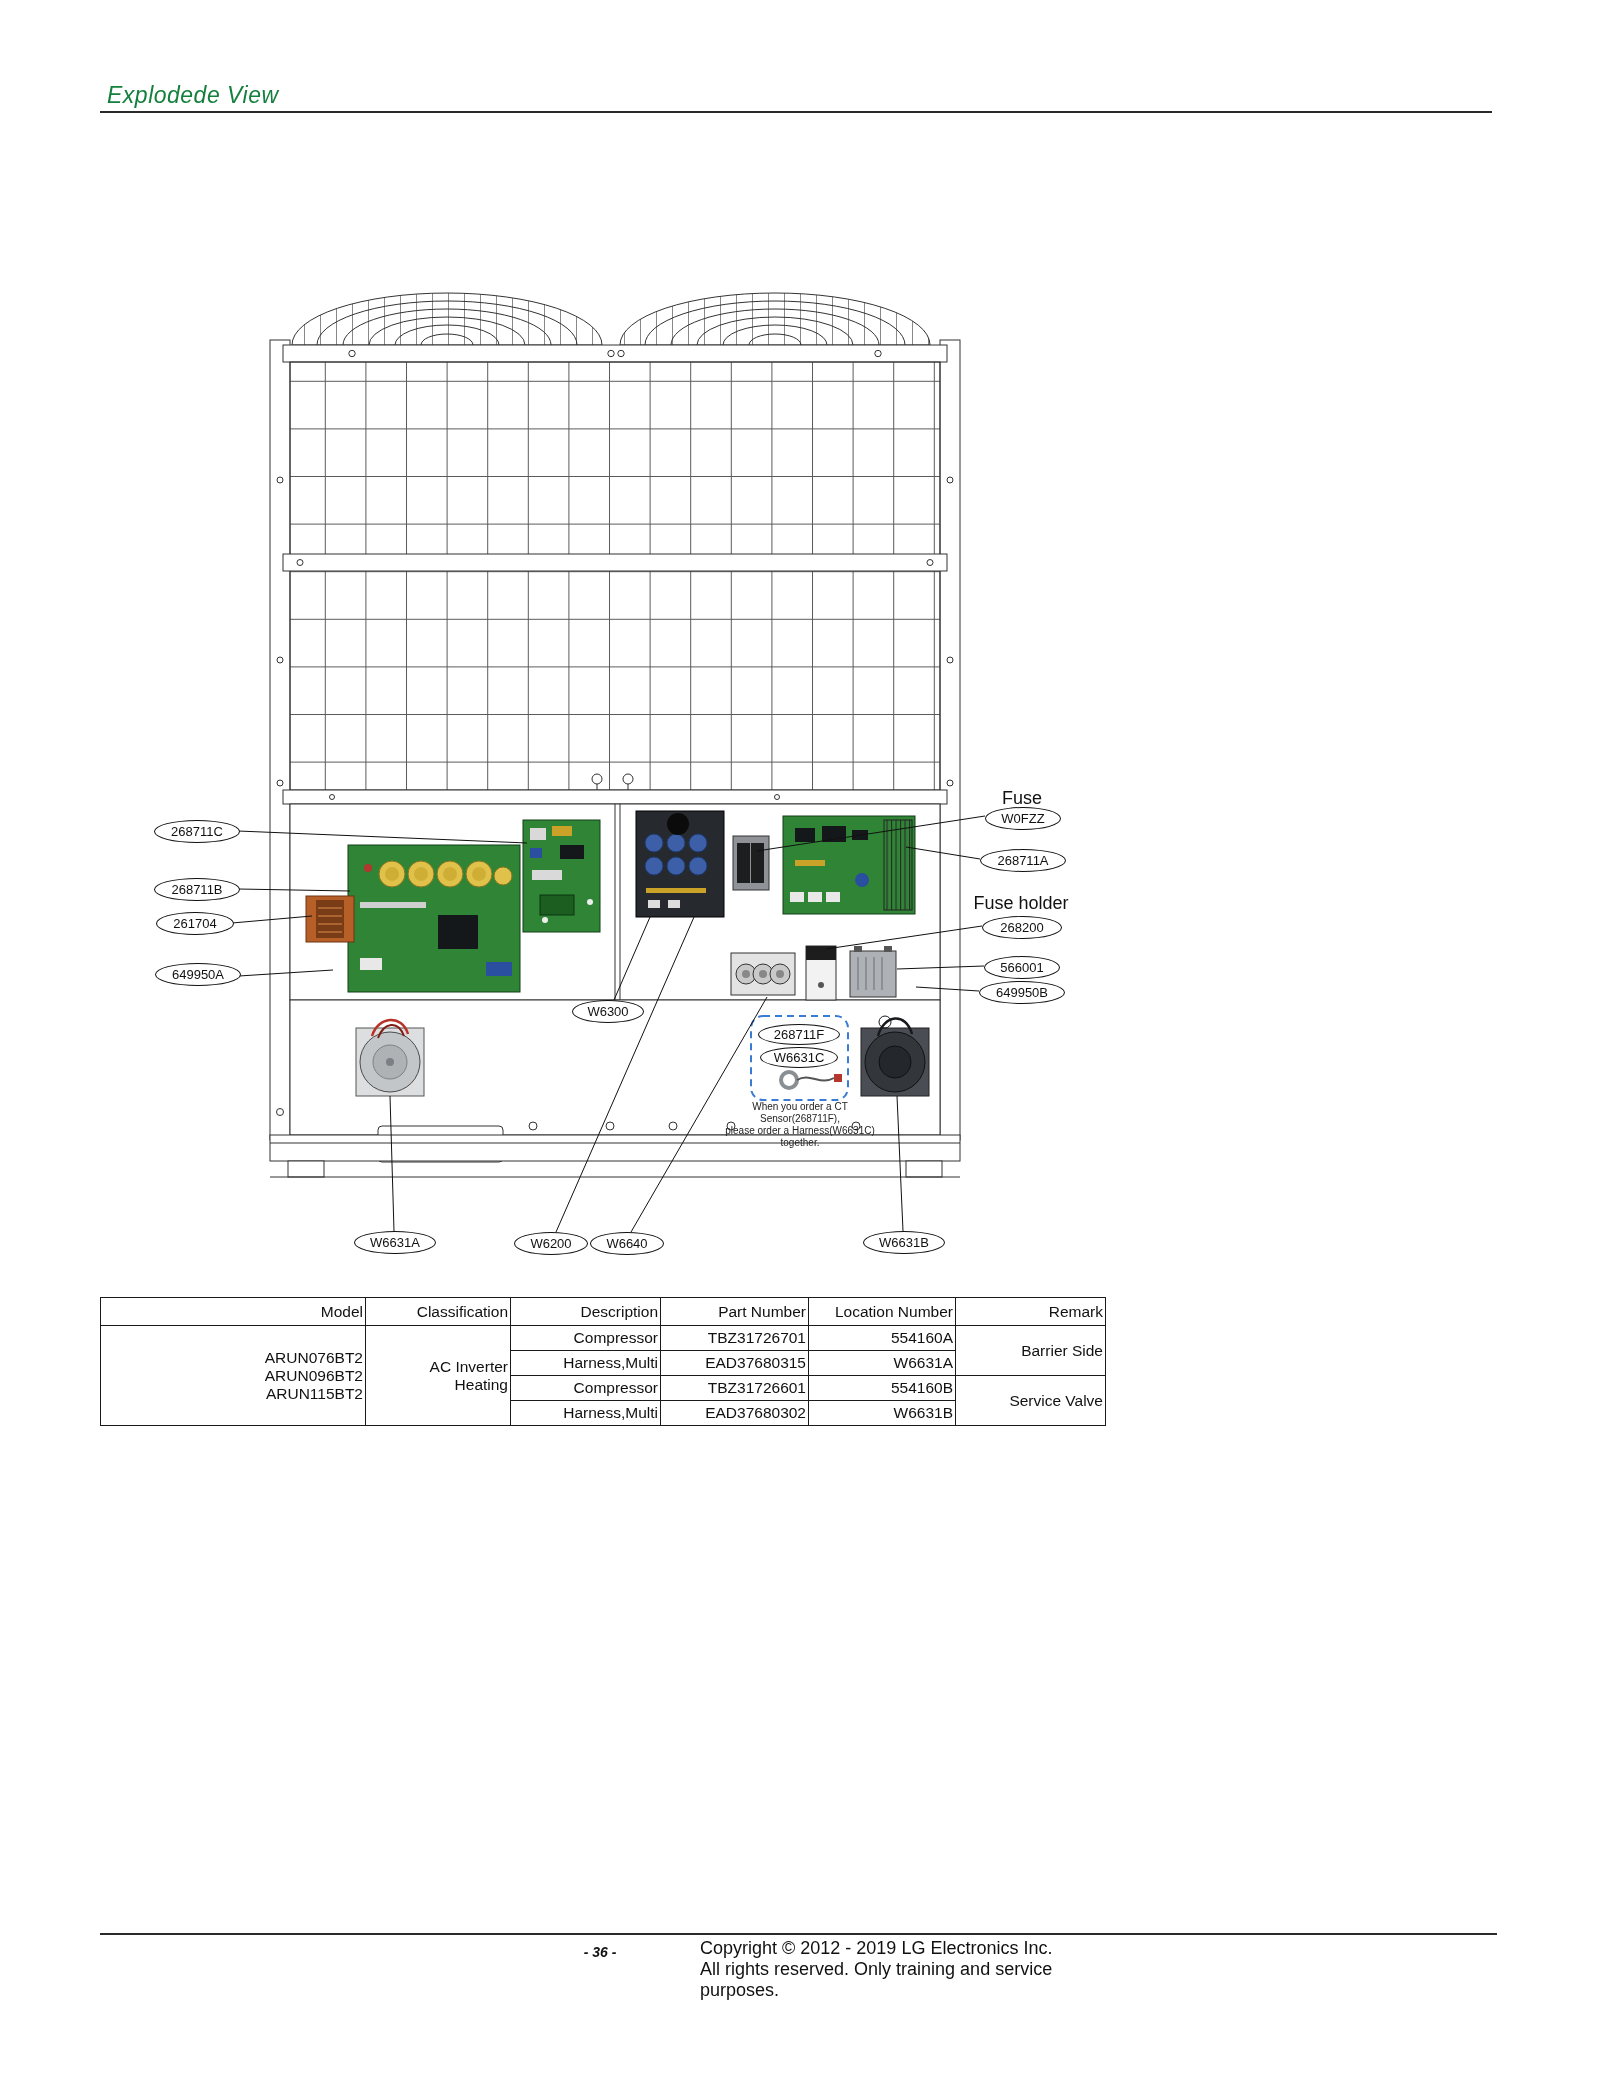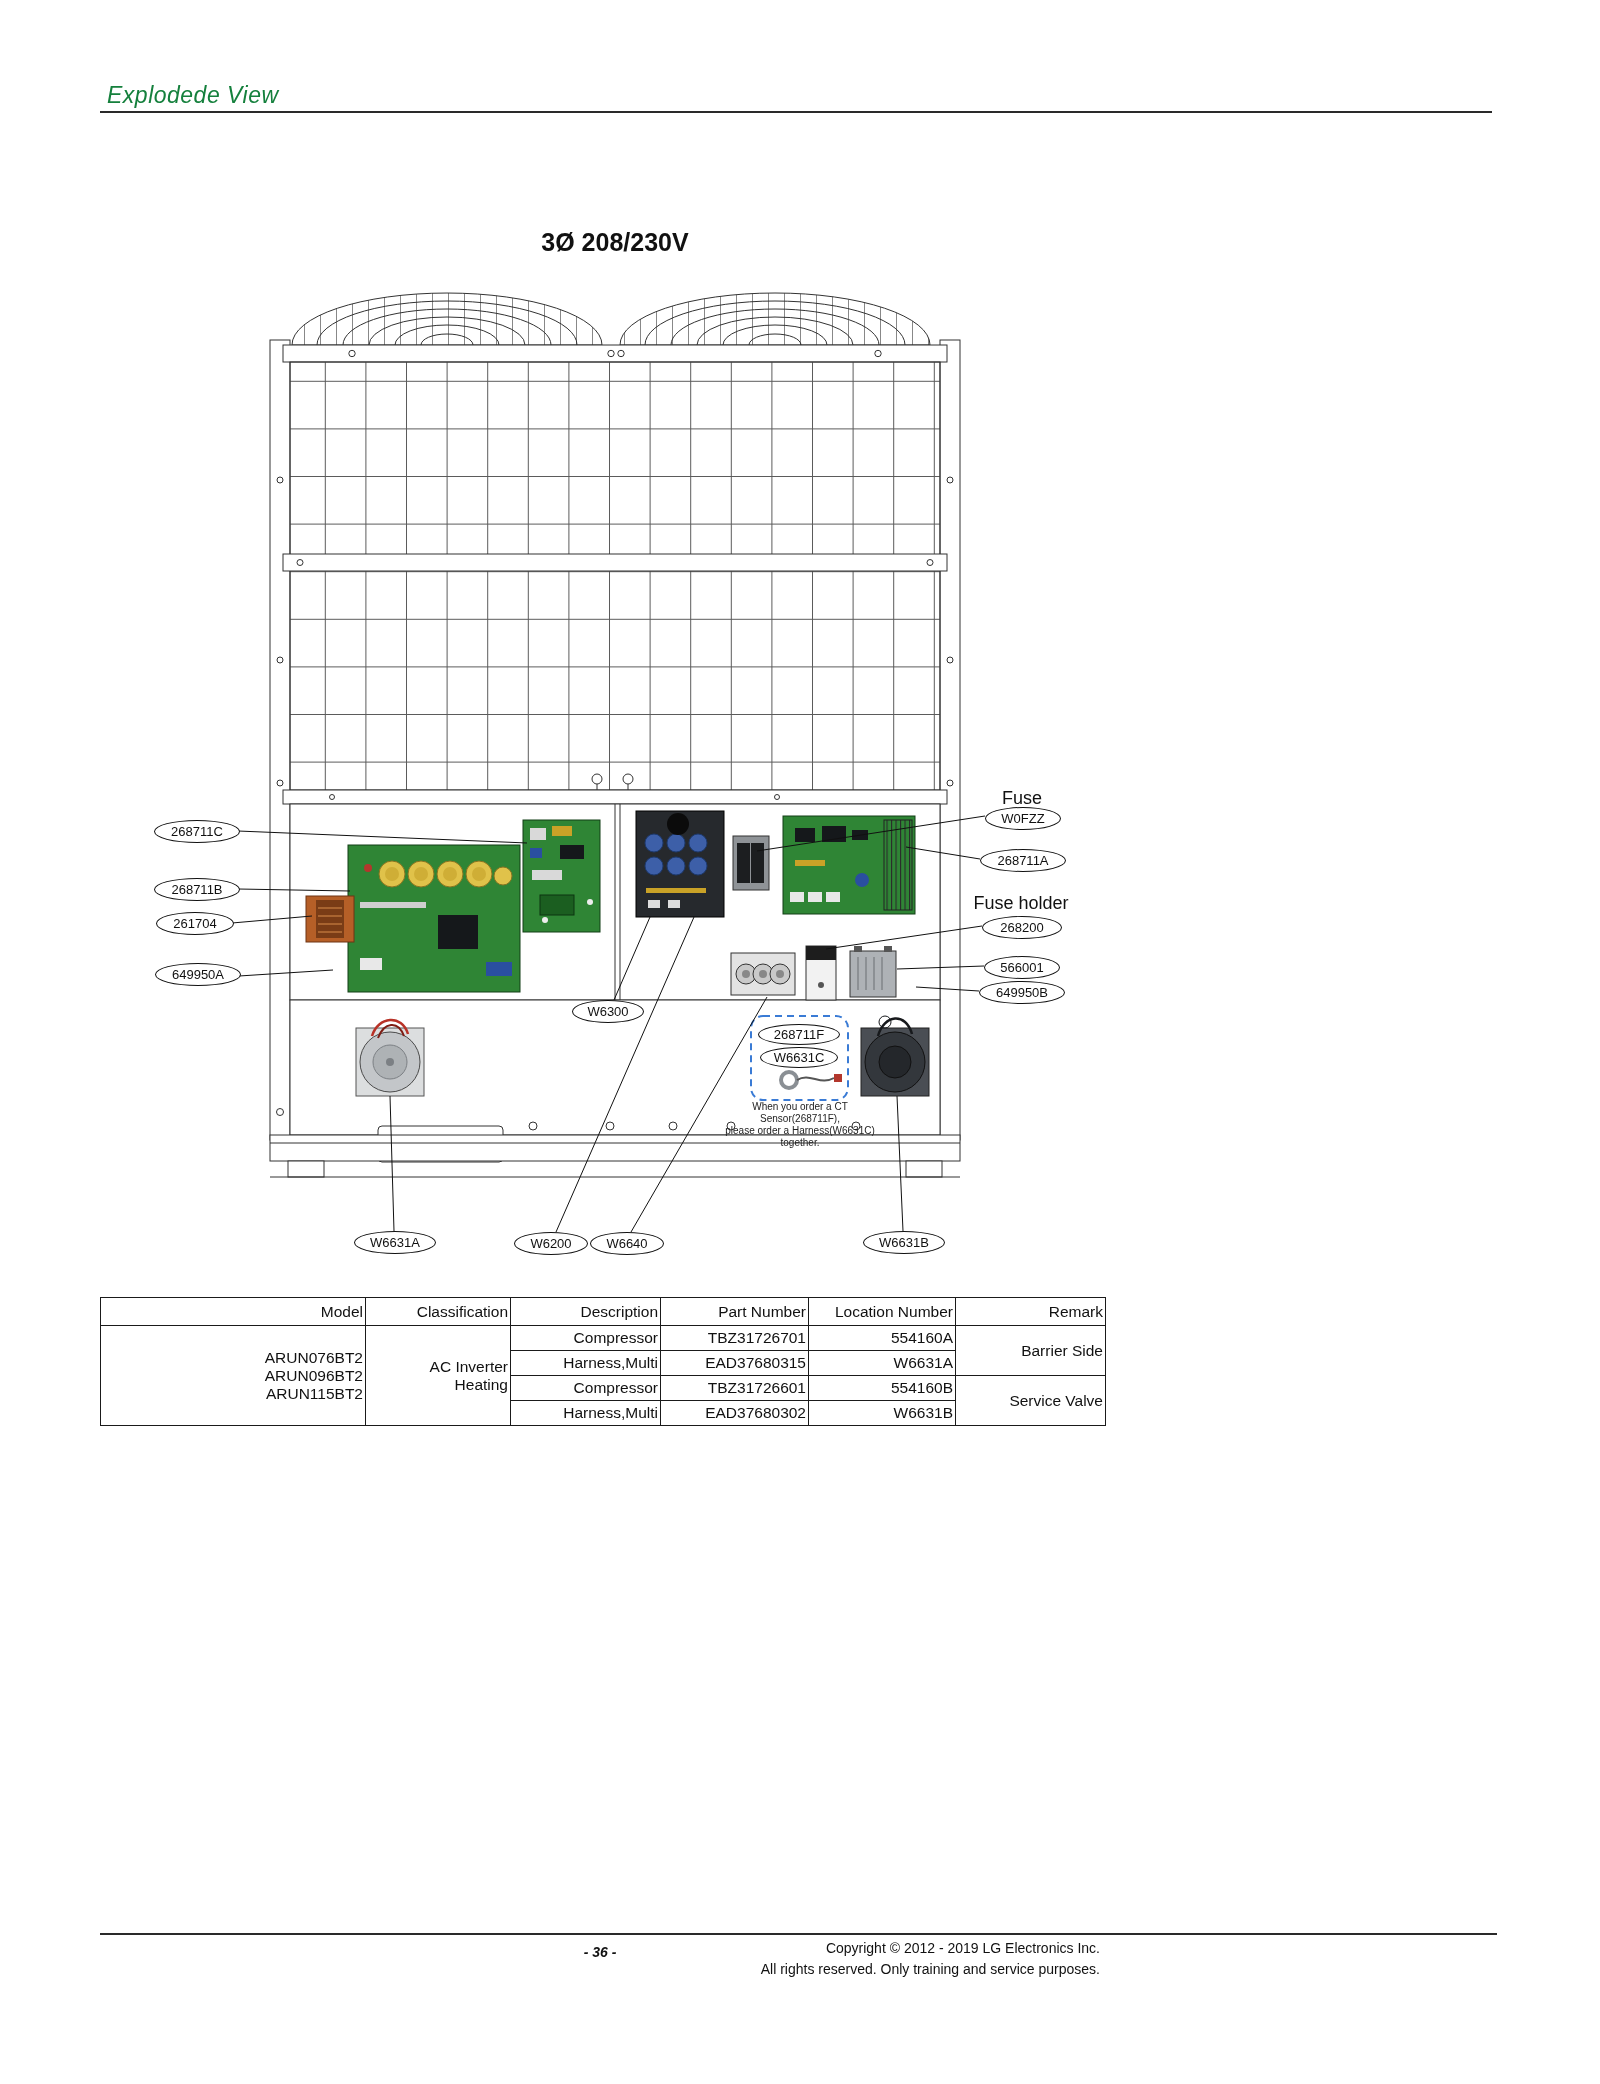--- a/index.html
+++ b/index.html
@@ -35,33 +35,32 @@
     text-align:right; vertical-align:middle; color:#111; padding:0 2px;
   }
   .parts-table thead th { height:27px; }
   .parts-table tbody td { height:24px; }
   .footer-rule { position:absolute; left:100px; top:1933px; width:1397px; height:2px; background:#2a2a2a; }
   .page-number {
     position:absolute; left:520px; top:1944px; width:160px; text-align:center;
     font-size:14px; font-weight:bold; font-style:italic; color:#111;
   }
   .copyright {
-    position:absolute; left:700px; top:1938px; width:400px; text-align:right;
-    font-size:14px; line-height:21px; color:#111;
+    position:absolute; left:700px; top:1938px; width:400px; 
+    font-size:18px; line-height:21px; color:#111;
   }
   svg.diagram { position:absolute; left:0; top:0; }
 </style>
 </head>
 <body>
 
 <div id="page">
 
   <div class="header-title">Explodede View</div>
   <div class="header-rule"></div>
-  <div class="diagram-title">3Ø 208/230V</div>
 
   <svg class="diagram" width="1600" height="2084" viewBox="0 0 1600 2084" xmlns="http://www.w3.org/2000/svg">
     <defs>
       <pattern id="coilgrid" width="40.6" height="47.6" patternUnits="userSpaceOnUse">
         <path d="M0.5 0 V47.6 M0 0.5 H40.6" stroke="#5a5a5a" stroke-width="1" fill="none"></path>
       </pattern>
       <pattern id="vmesh" width="16" height="8" patternUnits="userSpaceOnUse">
         <path d="M0.5 0 V8" stroke="#7a7a7a" stroke-width="0.9" fill="none"></path>
       </pattern>
       <pattern id="fins" width="4.5" height="6" patternUnits="userSpaceOnUse">

